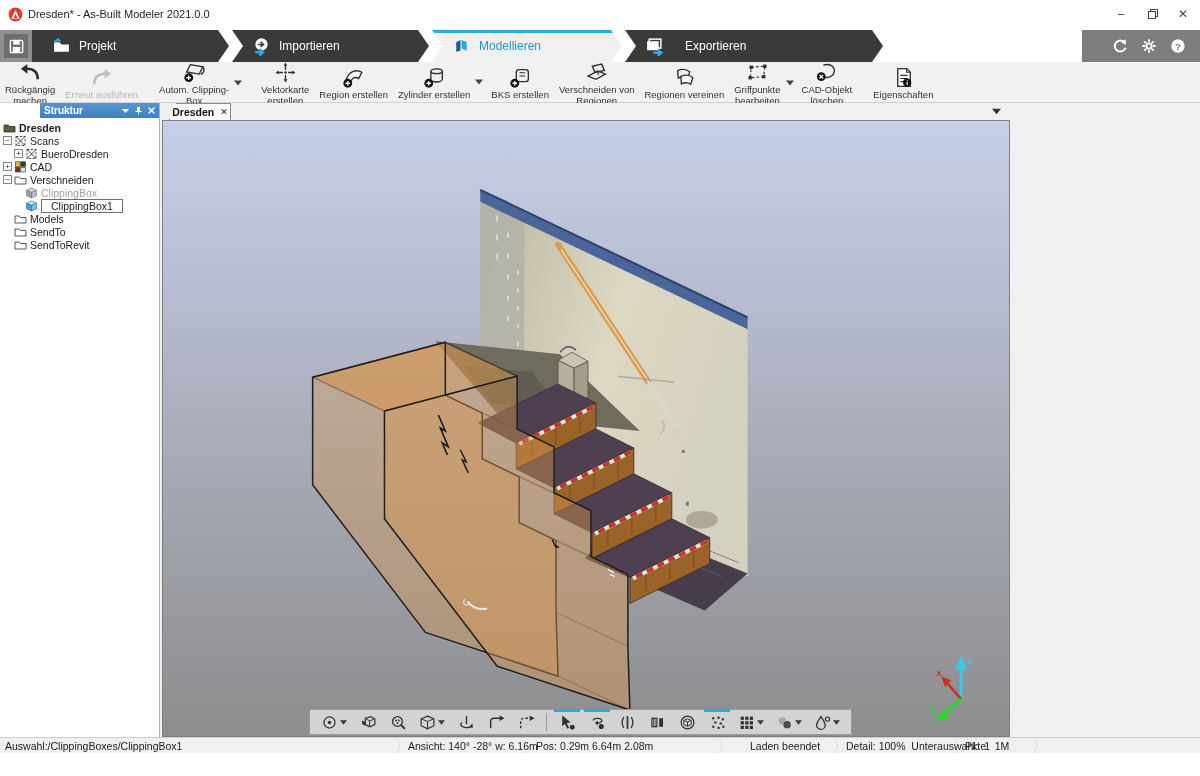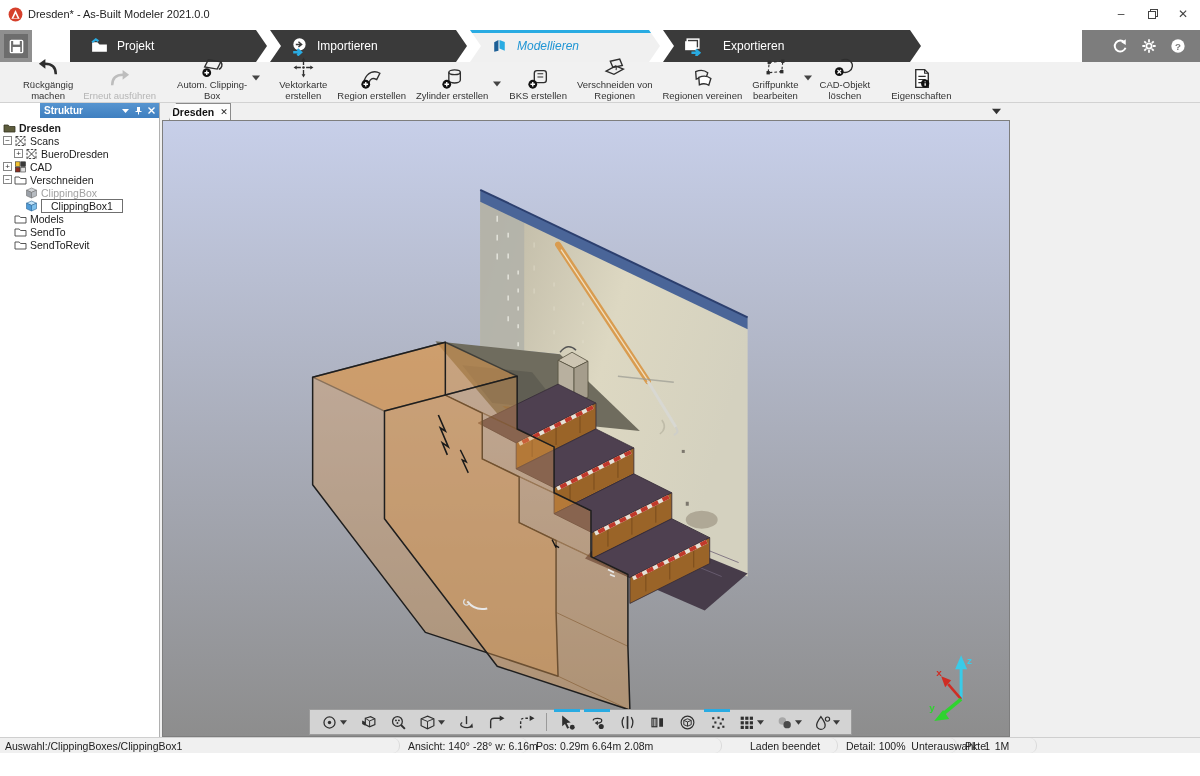--- a/index.html
+++ b/index.html
@@ -11,32 +11,32 @@
   #titlebar{position:absolute;left:0;top:0;width:1200px;height:30px;background:#fff;}
   #titlebar .app-ic{position:absolute;left:8px;top:7px;width:15px;height:15px;}
   #titlebar .ttl{position:absolute;left:28px;top:8px;font-size:11px;color:#222;}
   .wbtn{position:absolute;top:0;width:34px;height:28px;display:flex;align-items:center;justify-content:center;color:#444;font-size:12px;}
   #win-min{right:62px;} #win-max{right:30px;} #win-close{right:0px;}
 
   
   #ribbon{position:absolute;left:0;top:30px;width:1200px;height:32px;background:#fff;}
   #save-zone{position:absolute;left:0;top:0;width:32px;height:32px;background:#8f8f8f;display:flex;align-items:center;justify-content:center;}
   #save-btn{width:24px;height:24px;background:#6d6d6d;display:flex;align-items:center;justify-content:center;color:#fff;}
-  #ribbon-tabs{position:absolute;left:32px;top:0;height:32px;display:flex;padding-left:38px;}
+  #ribbon-tabs{position:absolute;left:32px;top:0;height:32px;display:flex;}
   .rtab{height:32px;background:#3a3a3a;color:#fff;font-size:12px;display:flex;align-items:center;gap:8px;padding-left:20px;
     clip-path:polygon(0 0,calc(100% - 11px) 0,100% 50%,calc(100% - 11px) 100%,0 100%,11px 50%);margin-left:3px;}
   .rtab.first{clip-path:polygon(0 0,calc(100% - 11px) 0,100% 50%,calc(100% - 11px) 100%,0 100%);margin-left:0;}
   .rtab.active{background:linear-gradient(var(--accent) 0 3px,#f0f0f0 3px);color:#2196d4;}
   .rtab .ic{width:19px;height:19px;color:#fff;}
   #ribbon-right{position:absolute;right:0;top:0;width:118px;height:32px;background:#7d7d7d;display:flex;align-items:center;justify-content:flex-end;gap:13px;padding-right:14px;color:#fff;}
   #ribbon-right .ic{width:16px;height:16px;}
 
   
   #toolbar{position:absolute;left:0;top:62px;width:1200px;height:41px;background:#f1f1f1;border-bottom:1px solid #d2d2d2;
-    display:flex;align-items:flex-end;padding:1px 0 0 18px;}
+    display:flex;align-items:center;padding:1px 0 0 0;}
   .tbtn-wrap{display:flex;align-items:center;}
   .tbtn{display:flex;flex-direction:column;align-items:center;padding:2px 5px 0;min-width:52px;color:#2e2e2e;}
   .tbtn .ic{width:23px;height:23px;}
   .tbtn .lbl{font-size:9.5px;line-height:1.14;text-align:center;color:#333;white-space:pre-line;margin-top:1px;}
   .tbtn.disabled{color:#bdbdbd;} .tbtn.disabled .lbl{color:#b5b5b5;}
   .tcaret{width:8px;height:6px;color:#444;margin:0 3px 0 0;}
   .tsep{width:1px;background:#c9c9c9;margin:3px 5px;}
 
   
   #main-bg{position:absolute;left:160px;top:103px;width:1040px;height:634px;background:#f0f0f0;}
@@ -127,21 +127,21 @@
         <span>Projekt</span>
       </div>
       <div class="rtab" style="width: 197px;">
         <svg class="ic " viewBox="0 0 18 18">
           <circle cx="9" cy="7" r="5.8" fill="currentColor"></circle>
           <path d="M5.5,7 h5 M8,4.5 l3,2.5 -3,2.5" stroke="#3a3a3a" stroke-width="1.4" fill="none"></path>
           <path d="M3,14.5 h7 m-3,-3 l3.4,3 -3.4,3" stroke="#29abe2" stroke-width="2.4" fill="none"></path>
         </svg>
         <span>Importieren</span>
       </div>
-      <div class="rtab active" style="width: 190px; font-style: italic;">
+      <div class="rtab active" style="width: 190px;">
         <svg class="ic " viewBox="0 0 18 18">
           <path d="M4,14 V5 l4,-2.2 V13 Z" fill="#1c5f96"></path>
           <path d="M9,2.8 l5,2 V13 l-5,-2 Z" fill="#29abe2"></path>
         </svg>
         <span>Modellieren</span>
       </div>
       <div class="rtab" style="width: 258px; gap: 21px;">
         <svg class="ic " viewBox="0 0 18 18">
           <rect x="4" y="2" width="11" height="8.5" fill="none" stroke="currentColor" stroke-width="1.4"></rect>
           <rect x="2" y="4" width="11" height="8.5" fill="currentColor"></rect>

